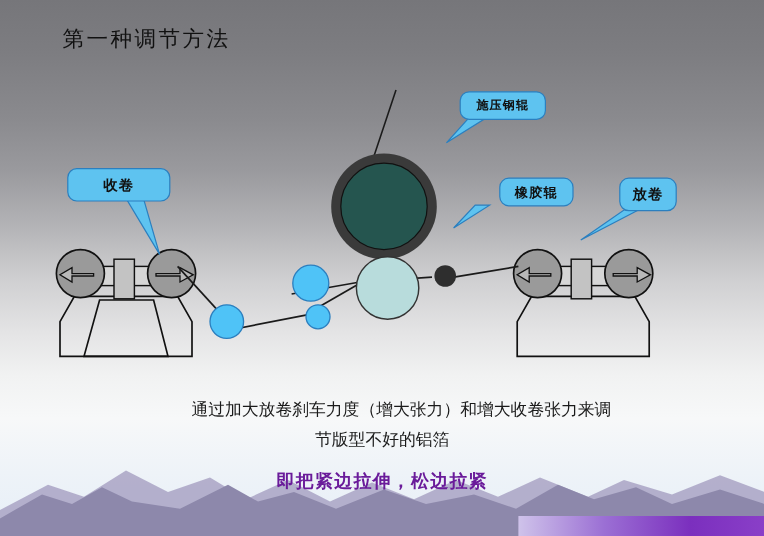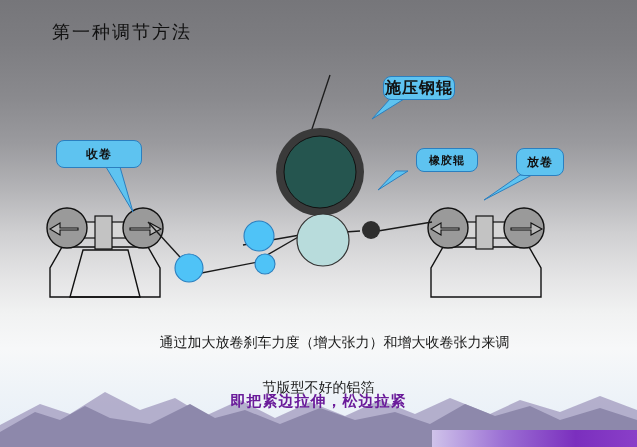--- a/index.html
+++ b/index.html
@@ -24,29 +24,29 @@
   }
   .callout{
     position:absolute;
     background:#5ec3f0;border:1px solid #2b7fbf;border-radius:8px;
     color:#111;font-size:12px;font-weight:bold;
     display:flex;align-items:center;justify-content:center;
     letter-spacing:1px;white-space:nowrap;
     box-sizing:border-box;
   }
   #c-shoujuan{left:56px;top:140px;width:86px;height:28px;}
-  #c-gangun{left:383px;top:76px;width:72px;height:24px;font-size:16px;}
+  #c-gangun{left:383px;top:76px;width:72px;height:24px;font-size:10px;}
   #c-xiangjiao{left:416px;top:148px;width:62px;height:24px;font-size:11px;}
   #c-fangjuan{left:516px;top:148px;width:48px;height:28px;}
   .bodytext{
     position:absolute;left:0;width:637px;text-align:center;
     color:#1a1a1a;font-size:14px;line-height:21px;
   }
   #line1{top:332px;padding-left:16px;}
-  #line2{top:357px;margin-top:20px;}
+  #line2{top:357px;}
   #hl{
     position:absolute;left:0;top:392px;width:637px;text-align:center;
     color:#6a1b9a;font-size:15px;font-weight:bold;letter-spacing:1px;
   }
 </style>
 </head>
 <body>
 
 <div id="slide">
 

